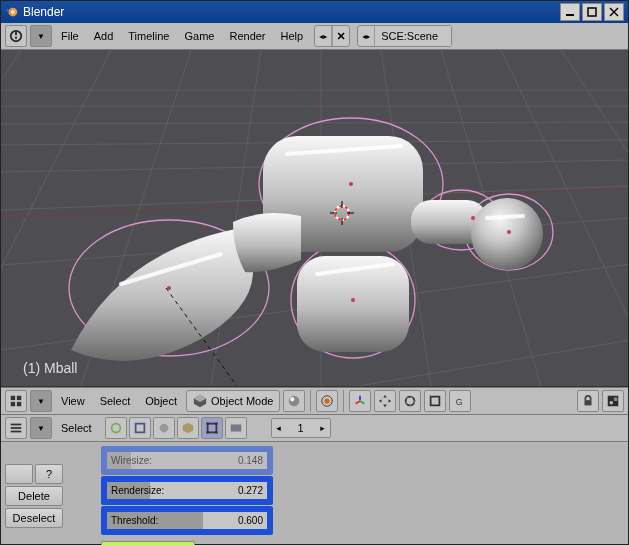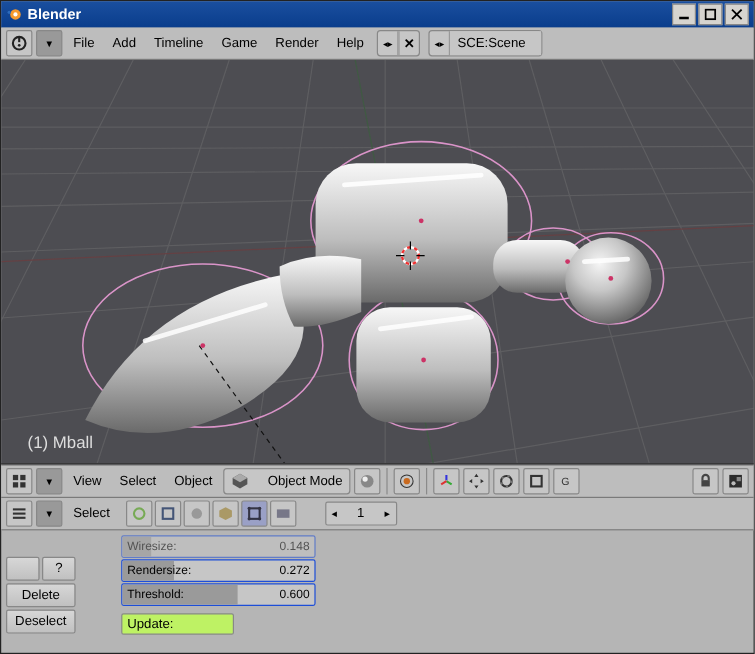--- a/index.html
+++ b/index.html
@@ -1,20 +1,20 @@
 <!DOCTYPE html>
 <html><head>
 <meta charset="utf-8">
 <style>
   html,body{margin:0;padding:0;width:629px;height:545px;font-family:"Lucida Grande",Tahoma,Arial,sans-serif;font-size:11px;color:#000;background:#b5b5b5;overflow:hidden}
   .win{width:629px;height:545px;border:1px solid #222;box-sizing:border-box;background:#b5b5b5;position:relative}
   
   .titlebar{height:22px;background:linear-gradient(#1a4f9f,#0a3d8c);display:flex;align-items:center;padding:0 4px;color:#fff}
   .tb-icon{width:14px;height:14px;margin-right:4px;display:flex;align-items:center;justify-content:center}
-  .tb-title{flex:1;font-weight:bold;color:#fff;font-size:12px}
+  .tb-title{flex:1;font-weight:normal;color:#fff;font-size:12px}
   .tb-btns{display:flex;gap:2px}
   .tb-btn{width:18px;height:16px;background:#d6d4cf;border:1px solid #888;display:flex;align-items:center;justify-content:center;font-size:10px;color:#000}
   
   .menubar{height:26px;background:#bdbdbd;border-bottom:1px solid #7a7a7a;display:flex;align-items:center;padding:0 4px;gap:3px}
   .sq-btn{width:20px;height:20px;background:#c6c6c6;border:1px solid #888;border-radius:2px;display:flex;align-items:center;justify-content:center;font-size:11px}
   .sq-btn.dark{background:#999}
   .menu-item{padding:0 6px;height:20px;display:flex;align-items:center}
   .fieldset{display:flex;align-items:center;height:20px;background:#c6c6c6;border:1px solid #888;border-radius:3px}
   .field-btn{width:16px;height:100%;display:flex;align-items:center;justify-content:center;border-right:1px solid #999;font-size:9px}
   .field-text{padding:0 6px;min-width:92px;height:100%;display:flex;align-items:center;background:#c6c6c6}
@@ -23,28 +23,28 @@
   .viewport{height:336px;position:relative;background:#4d4d52;border-bottom:1px solid #333;overflow:hidden}
   .vp-label{position:absolute;left:22px;bottom:10px;color:#ddd;font-size:14px}
   .grid{position:absolute;inset:0;opacity:.42}
   .grid line{stroke:#777;stroke-width:1}
   .grid line.axis-x{stroke:#873131}
   .grid line.axis-y{stroke:#2f6f2f}
   .cursor3d{position:absolute;left:329px;top:151px;pointer-events:none}
   .shape{position:absolute;pointer-events:none}
   
   .vp-header{height:26px;background:#bdbdbd;border-top:1px solid #7a7a7a;border-bottom:1px solid #7a7a7a;display:flex;align-items:center;padding:0 4px;gap:3px}
-  .pill{height:20px;background:#c6c6c6;border:1px solid #888;border-radius:3px;display:flex;align-items:center;padding:0 6px;gap:16px}
+  .pill{height:20px;background:#c6c6c6;border:1px solid #888;border-radius:3px;display:flex;align-items:center;padding:0 6px;gap:4px}
   .icon-tray{display:flex;gap:2px;margin-left:4px}
   .panel-header{height:26px;background:#bdbdbd;border-bottom:1px solid #7a7a7a;display:flex;align-items:center;padding:0 4px;gap:3px}
   .panel-body{flex:1;position:relative;padding:4px;display:flex;align-items:flex-start;gap:8px}
   .left-col{width:58px;display:flex;flex-direction:column;gap:2px;margin-top:18px}
   .btn{height:18px;background:linear-gradient(#d7d7d7,#c0c0c0);border:1px solid #888;border-radius:2px;display:flex;align-items:center;justify-content:center;font-size:11px}
   .btn.tiny{width:26px}
-  .slider-row{display:flex;align-items:center;height:17px;background:#c6c6c6;border:1px solid #1d4ed8;border-radius:2px;width:160px;margin-bottom:1px;position:relative;overflow:hidden;font-size:10px}
+  .slider-row{display:flex;align-items:center;height:17px;background:#c6c6c6;border:6px solid #1d4ed8;border-radius:2px;width:160px;margin-bottom:1px;position:relative;overflow:hidden;font-size:10px}
   .slider-fill{position:absolute;left:0;top:0;bottom:0;background:#9a9a9a}
   .slider-label{position:relative;padding-left:4px;z-index:1}
   .slider-val{position:absolute;right:4px;z-index:1}
   .update-box{width:92px;border:1px solid #888;border-radius:2px;margin-top:6px;background:#bef264}
   .update-title{padding:2px 4px;font-size:11px}
   .update-opt{height:16px;border-top:1px solid #999;text-align:center;font-size:11px;display:flex;align-items:center;justify-content:center;background:linear-gradient(#d2d2d2,#bcbcbc)}
   .update-opt.sel{background:linear-gradient(#9da5c8,#7f89b5);color:#000}
   .tri{font-size:8px}
   .spinner{display:flex;align-items:center;height:18px;background:#c6c6c6;border:1px solid #888;border-radius:2px}
   .spinner .arrow{width:14px;text-align:center;font-size:9px}

